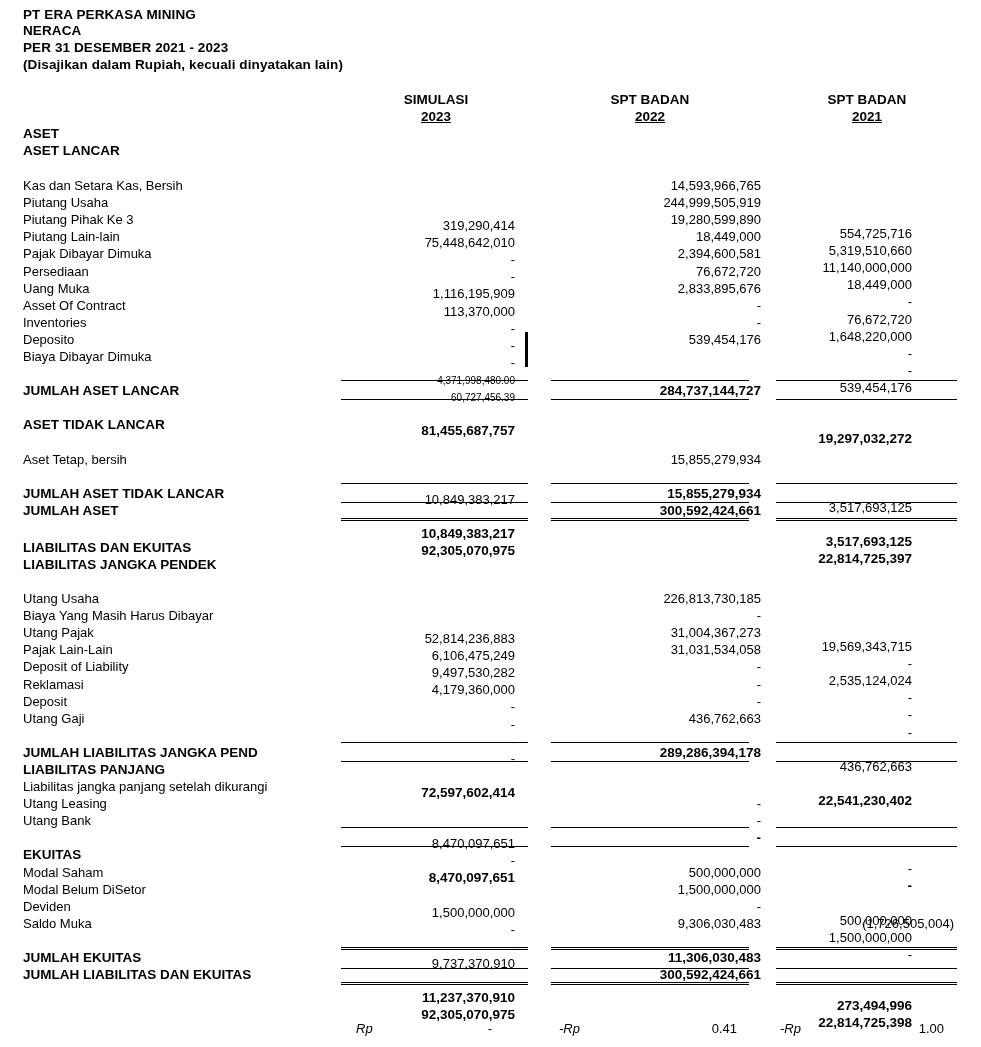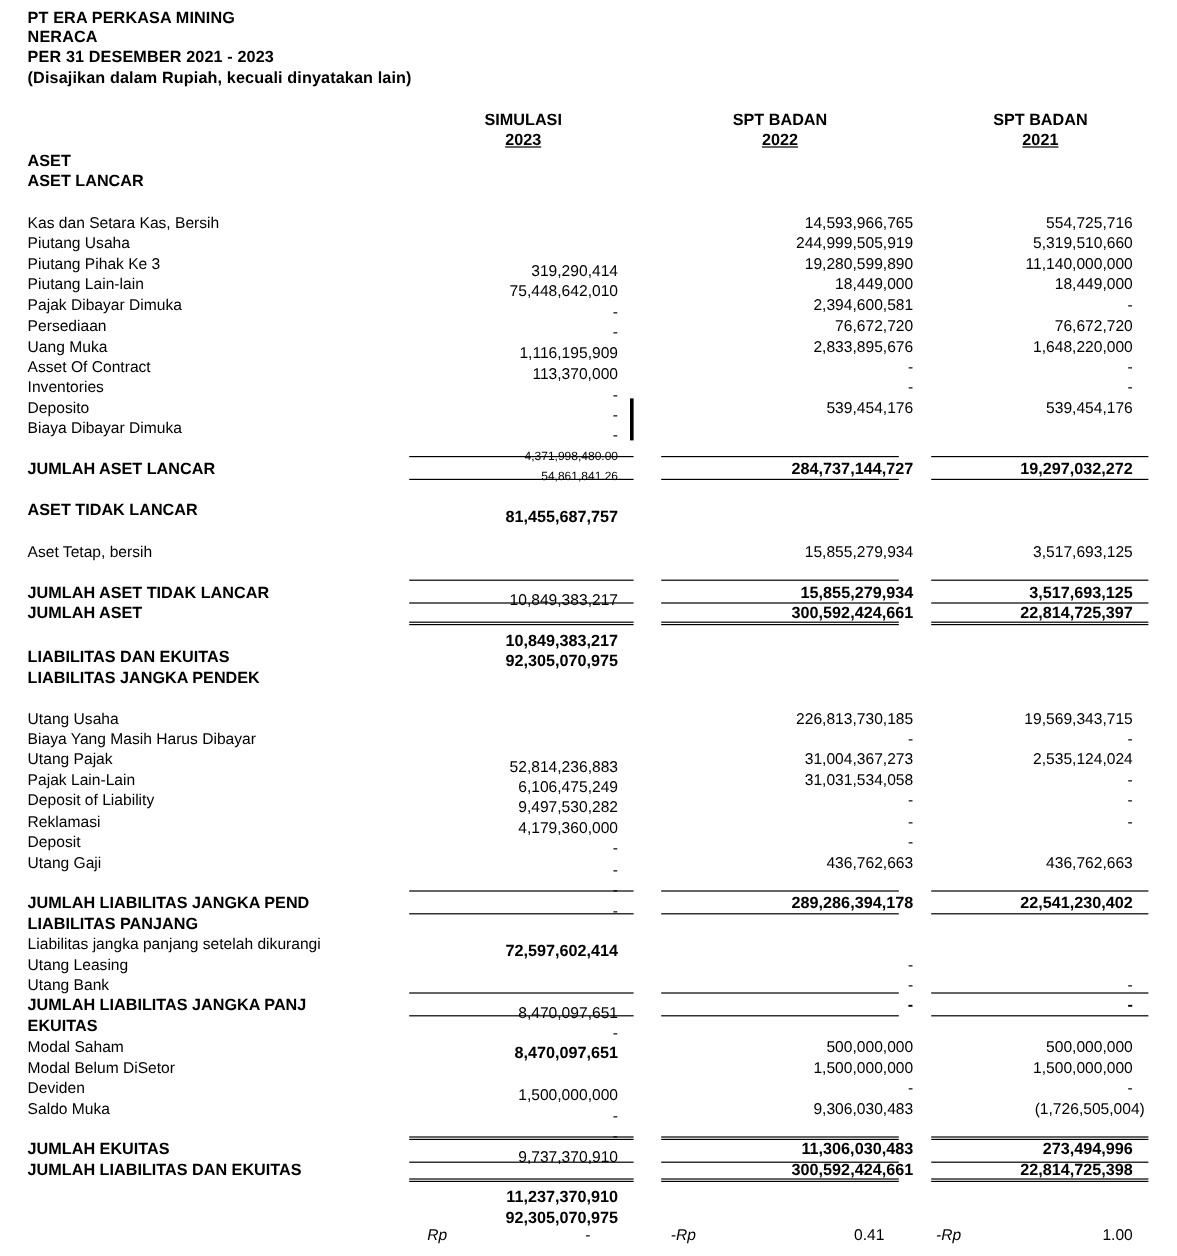--- a/index.html
+++ b/index.html
@@ -5,21 +5,21 @@
   html, body { margin:0; padding:0; background:#ffffff; }
   body { width:981px; height:1047px; position:relative; overflow:hidden; color:#000;
          font-family:"Liberation Sans", sans-serif; font-size:13px; }
   .ln { position:absolute; left:0; width:893px; height:17px; line-height:17px; white-space:nowrap; }
   .lbl { position:absolute; left:23px; top:0; }
   .title { position:absolute; left:23px; top:0; font-weight:bold; font-size:13.5px; letter-spacing:0.1px; }
   .b { font-weight:bold; font-size:13.5px; }
   .v { position:absolute; top:0; text-align:right; }
   .c1 { left:341px; width:174px;margin-top:40px; }
   .c2 { left:576px; width:185px; }
-  .c3 { left:776px; width:168px; }
+  .c3 { left:744px; width:168px;margin-top:48px; }
   .c3n { left:776px; width:178px; }
   .small { font-size:10px; }
   .hdr { position:absolute; text-align:center; font-weight:bold; font-size:13.5px; }
   .hdr .yr { text-decoration:underline; }
   .tot { position:absolute; top:-2px; height:18px; border-top:1.5px solid #000; border-bottom:1.5px solid #000; }
   .tot.dbl { border-bottom:3px double #000; }
   .tot.t1 { left:341px; width:187px; }
   .tot.t2 { left:551px; width:198px; }
   .tot.t3 { left:776px; width:181px; }
   .vbar { position:absolute; left:525px; top:332px; width:3px; height:35px; background:#000; }
@@ -117,21 +117,21 @@
       <span class="v c3">-</span>
     </div>
     <div class="ln" style="top: 330.9px;">
       <span class="lbl">Deposito</span>
       <span class="v c1 small" style="top: 1px; width: 174px;">4,371,998,480.00</span>
       <span class="v c2">539,454,176</span>
       <span class="v c3">539,454,176</span>
     </div>
     <div class="ln" style="top: 348px;">
       <span class="lbl">Biaya Dibayar Dimuka</span>
-      <span class="v c1 small" style="top: 1px; width: 174px;">54,861,841.26</span>
+      <span class="v c1 small" style="top: 1px; width: 174px;">60,727,456.39</span>
       <span class="v c2"></span>
       <span class="v c3"></span>
     </div>
   </div>
 <div class="vbar"></div>
 
 <div class="ln" style="top:382px">
   <span class="lbl b">JUMLAH ASET LANCAR</span>
   <span class="tot t1"></span>
   <span class="tot t2"></span>
@@ -257,21 +257,20 @@
     </div>
     <div class="ln" style="top: 812px;">
       <span class="lbl">Utang Bank</span>
       <span class="v c1">-</span>
       <span class="v c2">-</span>
       <span class="v c3">-</span>
     </div>
   </div>
 
 <div class="ln" style="top:829px">
-  <span class="lbl b" style="width:318px;overflow:hidden">JUMLAH LIABILITAS JANGKA PANJ</span>
   <span class="tot t1"></span>
   <span class="tot t2"></span>
   <span class="tot t3"></span>
   <span class="v c1 b">8,470,097,651</span>
   <span class="v c2 b">-</span>
   <span class="v c3 b">-</span>
 </div>
 <div class="ln" style="top:846px">
     <span class="lbl b">EKUITAS</span>
   </div>

